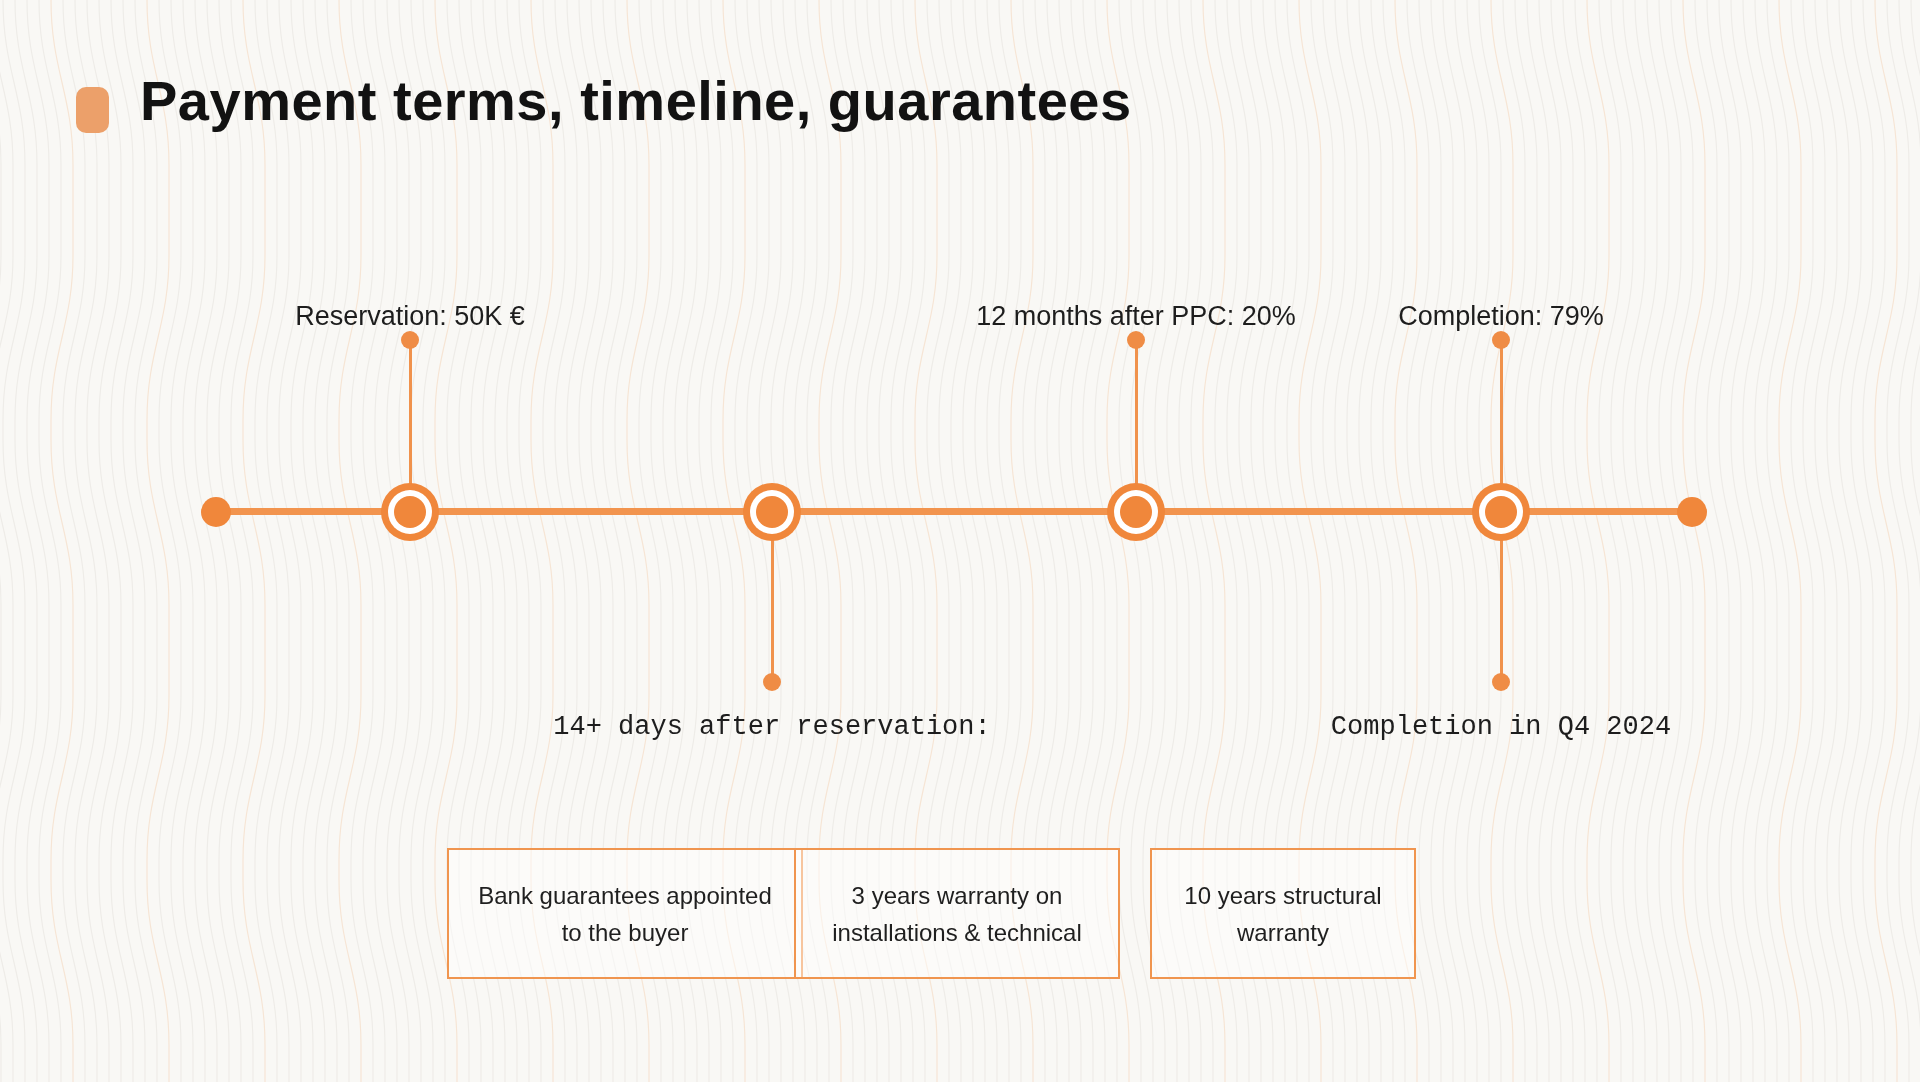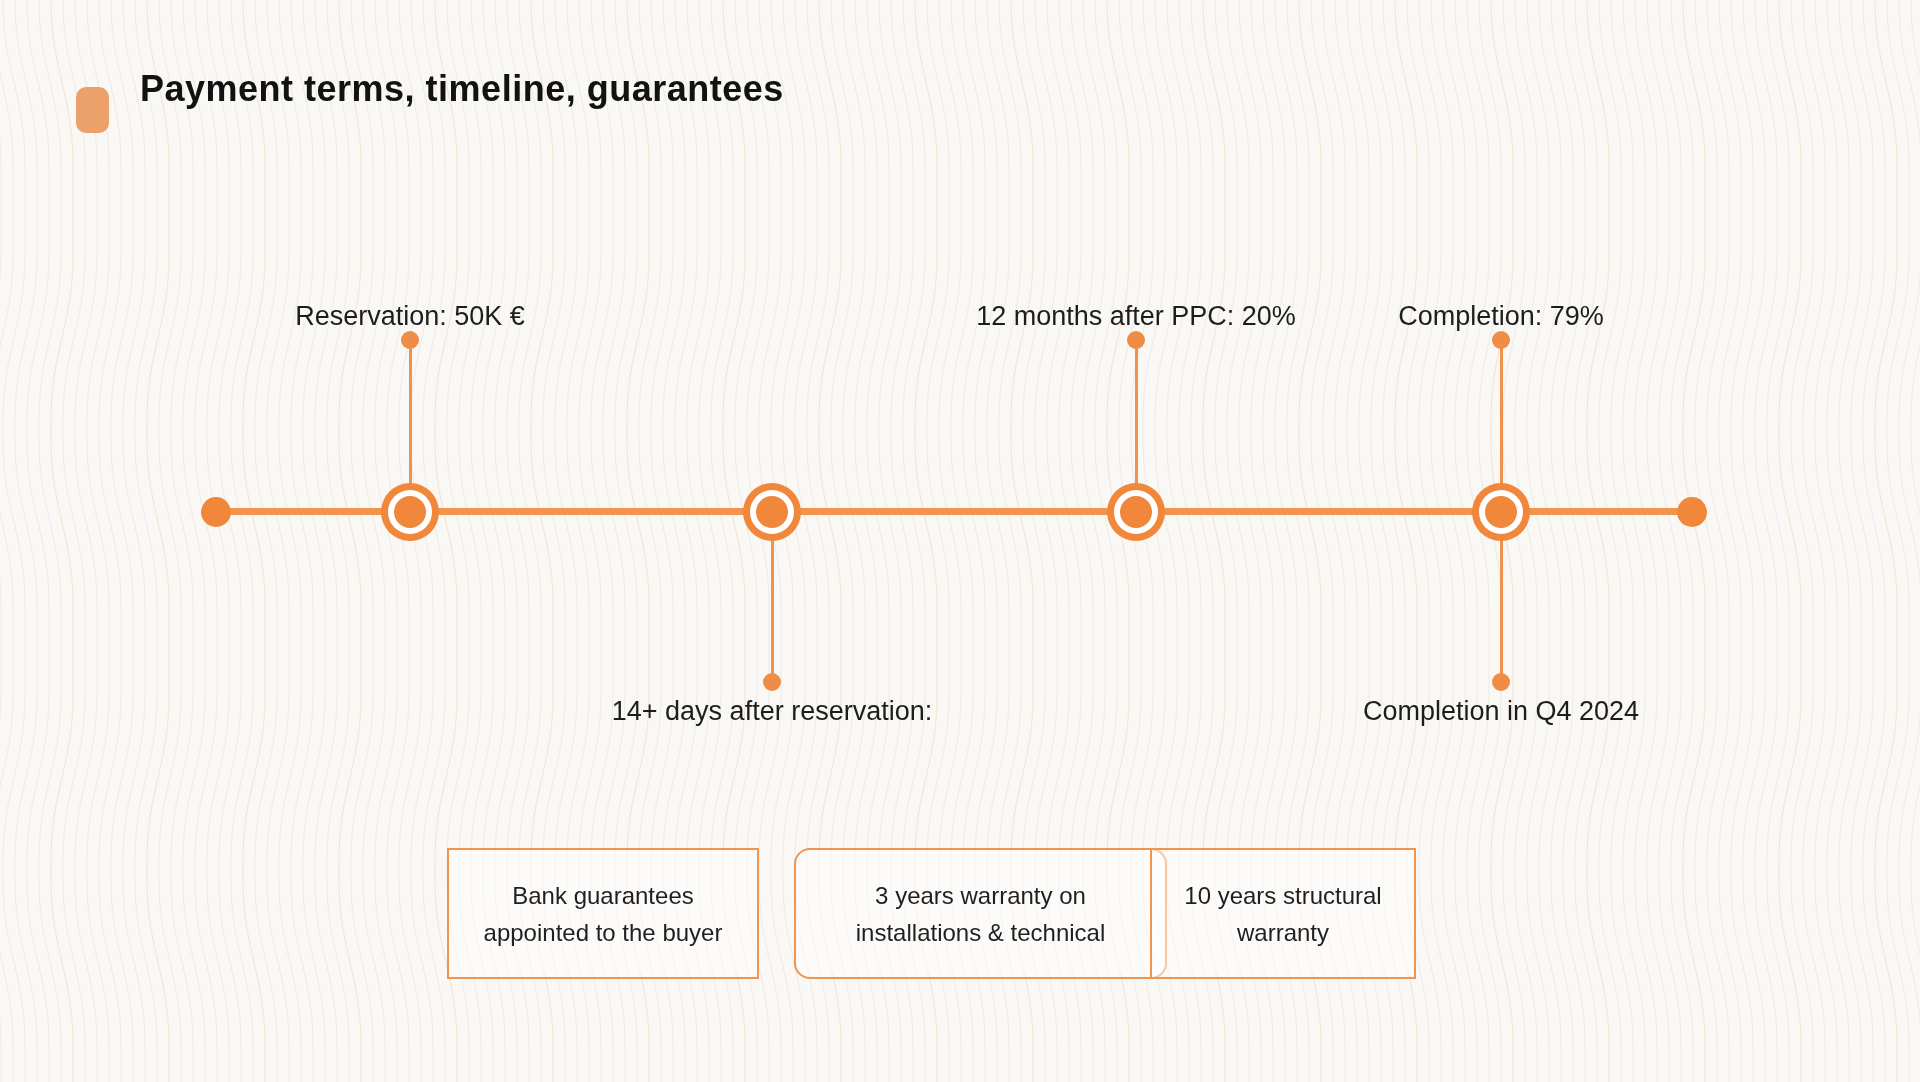--- a/index.html
+++ b/index.html
@@ -15,21 +15,21 @@
 
   
   .header{position:absolute;left:76px;top:66px;display:flex;align-items:flex-start;}
   .title-bullet{
     position:absolute;left:0;top:21px;
     width:33px;height:46px;border-radius:10px;
     background:#ECA06A;
   }
   h1.page-title{
     margin:0 0 0 64px;
-    font-size:36px;font-weight:bold;color:#121212;
+    font-size:56px;font-weight:bold;color:#121212;
     letter-spacing:.5px;line-height:1.25;
     white-space:nowrap;
   }
 
   
   .timeline{position:absolute;inset:0;}
   .tl-line{
     position:absolute;left:216px;top:508px;
     width:1476px;height:7px;border-radius:4px;
     background:#F2944E;
@@ -56,36 +56,36 @@
   .marker-white{
     width:44px;height:44px;border-radius:50%;background:#ffffff;
     display:flex;align-items:center;justify-content:center;
   }
   .marker-core{width:32px;height:32px;border-radius:50%;background:#F0873B;}
   .label-top{
     position:absolute;left:0;top:-246px;transform:translateX(-50%);
     white-space:nowrap;font-size:27px;color:#1d1d1d;line-height:34px;margin-top:33px;
   }
   .label-bottom{
-    position:absolute;left:0;top:176px;transform:translateX(-50%);
-    text-align:center;font-size:27px;color:#1d1d1d;line-height:46px;
+    position:absolute;left:0;top:192px;transform:translateX(-50%);
+    text-align:center;font-size:27px;color:#1d1d1d;line-height:46px;font-family:Liberation Mono, monospace;
   }
   .label-bottom .line{white-space:nowrap;}
 
   
   .gbox{
     position:absolute;top:848px;height:131px;
     border:2px solid #F0954F;background:rgba(255,255,255,0.45);
     box-sizing:border-box;
     display:flex;align-items:center;justify-content:center;
     text-align:center;font-size:24px;line-height:37px;color:#1f1f1f;
     padding:0 28px;
   }
-  .gbox.b1{left:447px;width:312px;}
-  .gbox.b2{left:794px;width:373px;border-radius:16px;}
+  .gbox.b1{left:447px;width:356px;}
+  .gbox.b2{left:794px;width:326px;}
   .gbox.b3{left:1150px;width:266px;}
 </style>
 </head>
 <body>
 
 <div class="slide">
 
   <svg class="bg" width="1920" height="1082" aria-hidden="true">
     <defs>
       <pattern id="weave" x="0" y="0" width="96" height="440" patternUnits="userSpaceOnUse">

